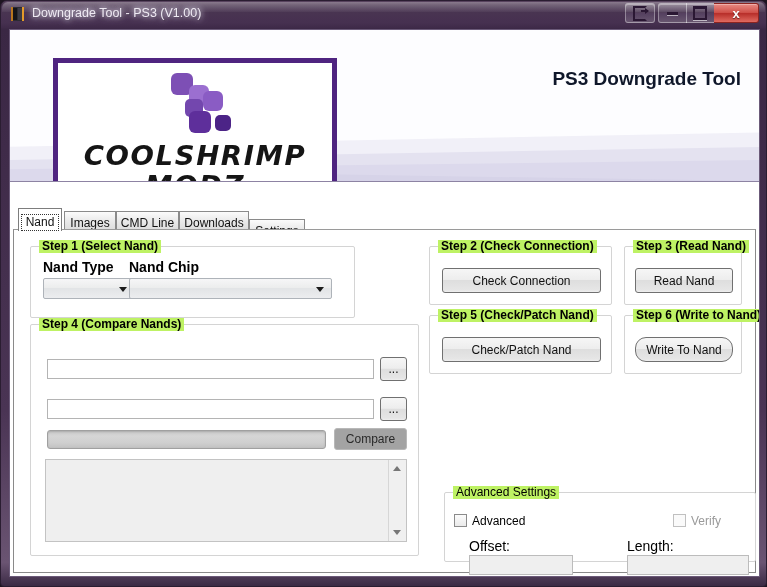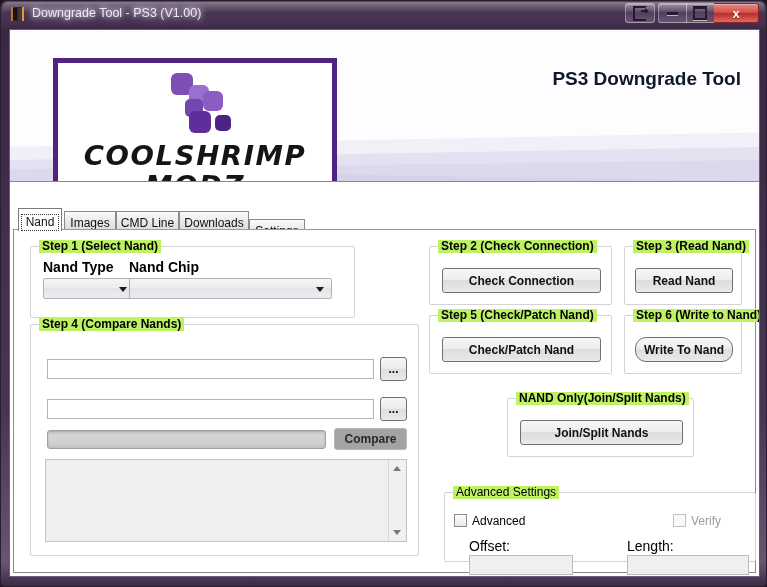--- a/index.html
+++ b/index.html
@@ -272,21 +272,20 @@
   .btn {
     position: absolute;
     box-sizing: border-box;
     border: 1px solid #707070;
     border-radius: 3px;
     background: linear-gradient(to bottom, #f6f6f6, #ededed 47%, #dedede 50%, #e6e6e6 92%, #efefef);
     font-size: 12px;
     color: #111;
     display: flex; align-items: center; justify-content: center;
     white-space: nowrap;
-    font-weight: bold;
   }
   .btn.flat {
     border-color: #b8b8b8;
     background: #a3a3a3;
     color: #2a2a2a;
   }
 
   .progress {
     position: absolute;
     box-sizing: border-box;
@@ -473,24 +472,20 @@
       <div class="group" style="left:415px;top:85px;width:183px;height:59px;">
         <div class="gtitle">Step 5 (Check/Patch Nand)</div>
         <div class="btn" style="left:12px;top:21px;width:159px;height:25px;">Check/Patch Nand</div>
       </div>
 
       <div class="group" style="left:610px;top:85px;width:118px;height:59px;">
         <div class="gtitle">Step 6 (Write to Nand)</div>
         <div class="btn" style="left:10px;top:21px;width:98px;height:25px;border-radius:11px;">Write To Nand</div>
       </div>
 
-      <div class="group" style="left:493px;top:168px;width:187px;height:59px;">
-        <div class="gtitle">NAND Only(Join/Split Nands)</div>
-        <div class="btn" style="left:12px;top:21px;width:163px;height:25px;">Join/Split Nands</div>
-      </div>
 
       <div class="group plain" style="left:430px;top:262px;width:312px;height:70px;">
         <div class="gtitle">Advanced Settings</div>
 
         <div class="chk" style="left:9px;top:21px;"></div>
         <div class="chk-lbl" style="left:27px;top:21px;">Advanced</div>
 
         <div class="chk disabled" style="left:228px;top:21px;"></div>
         <div class="chk-lbl disabled" style="left:246px;top:21px;">Verify</div>
 

